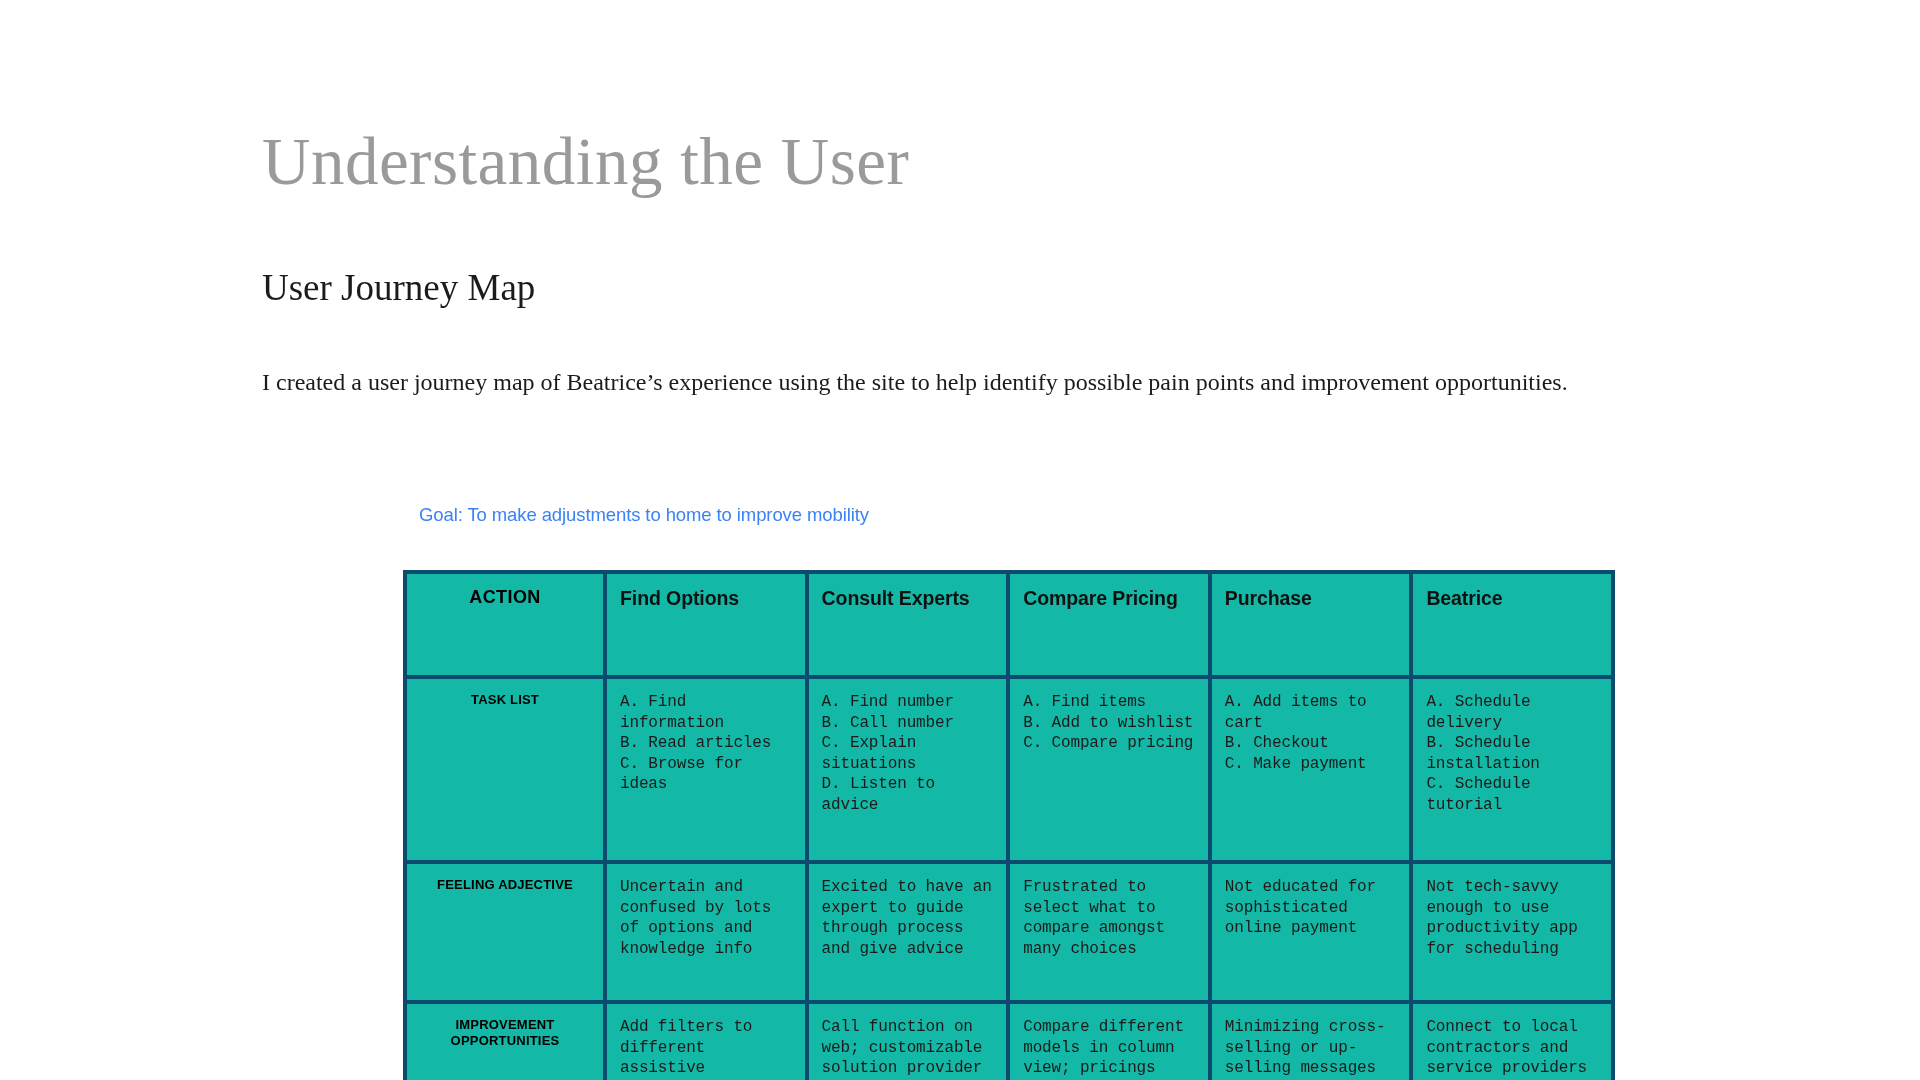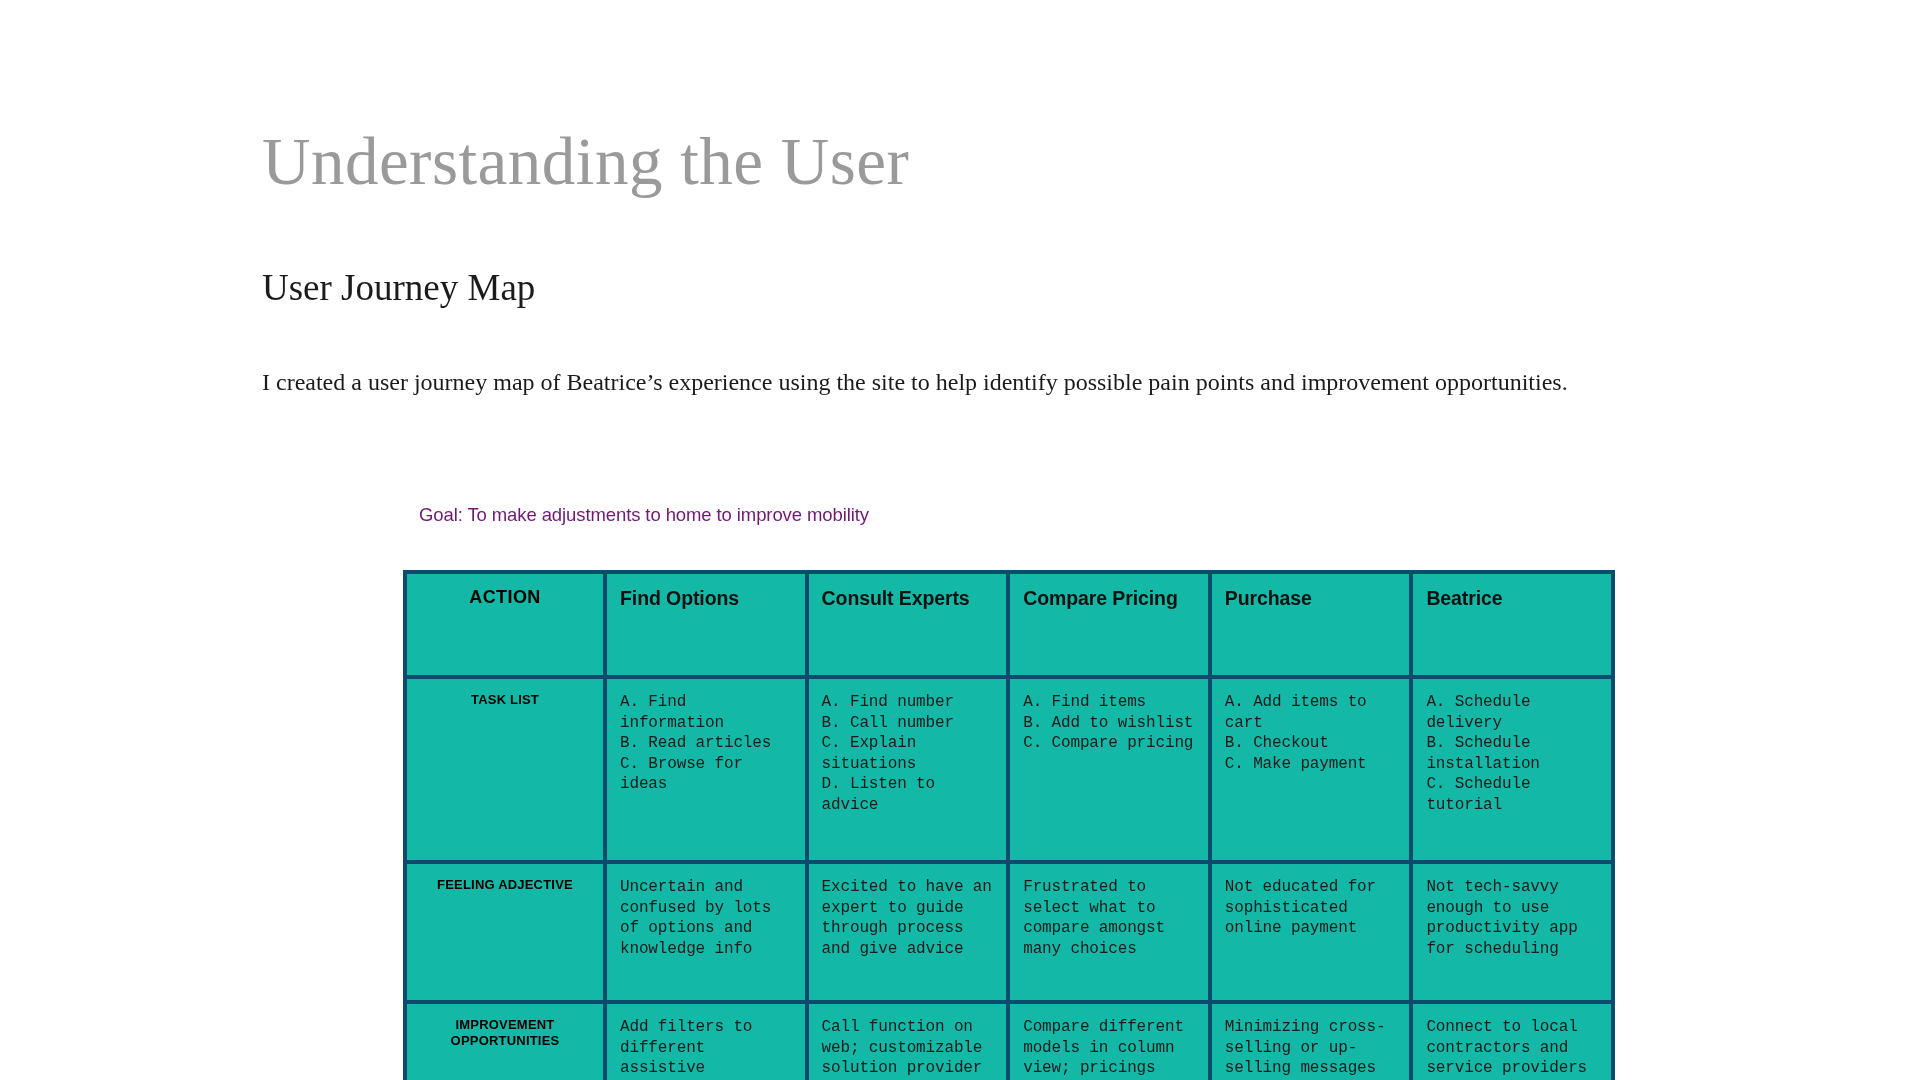--- a/index.html
+++ b/index.html
@@ -61,21 +61,21 @@
     font-size: 27px;
     font-weight: bold;
     color: #000000;
     letter-spacing: -0.2px;
   }
 
   .persona-goal {
     font-family: "Liberation Sans", sans-serif;
     font-size: 18.5px;
     font-weight: 400;
-    color: #701a75;
+    color: #3b82f6;
     margin-top: 10px;
     letter-spacing: -0.1px;
   }
 
   table.journey-table {
     margin-top: 28px;
     border-collapse: collapse;
     table-layout: fixed;
     width: 1208px;
     background: #f2f2f2;

